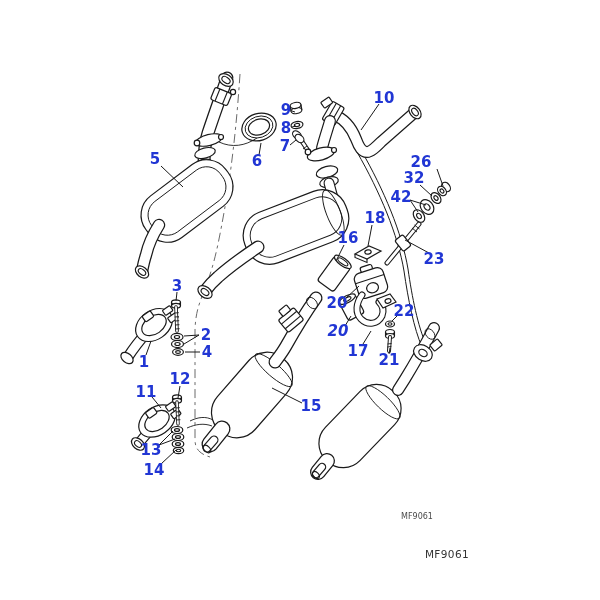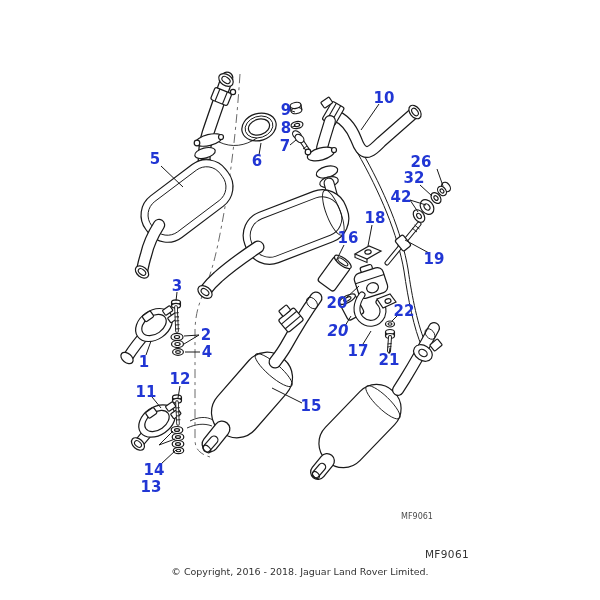--- a/index.html
+++ b/index.html
@@ -378,40 +378,39 @@
     <path class="ld" d="M429,253 L405,240"></path>
     <path class="ld" d="M410,200 L418,212"></path>
     <path class="ld" d="M410,200 L426,205"></path>
     <path class="ld" d="M420,185 L432,196"></path>
     <path class="ld" d="M437,169 L443,186"></path>
   </g>
 </svg>
 
   <div class="ref-small">MF9061</div>
   <div class="ref-big">MF9061</div>
-  <div class="copyright">© Copyright, 2016 - 2018. Jaguar Land Rover Limited.</div>
 <span class="callout" style="left: 144px; top: 362px;">1</span>
     <span class="callout" style="left: 206px; top: 335px;">2</span>
     <span class="callout" style="left: 177px; top: 286px;">3</span>
     <span class="callout" style="left: 207px; top: 352px;">4</span>
     <span class="callout" style="left: 155px; top: 159px;">5</span>
     <span class="callout" style="left: 257px; top: 161px;">6</span>
     <span class="callout" style="left: 285px; top: 146px;">7</span>
     <span class="callout" style="left: 286px; top: 128px;">8</span>
     <span class="callout" style="left: 286px; top: 110px;">9</span>
     <span class="callout" style="left: 384px; top: 98px;">10</span>
     <span class="callout" style="left: 146px; top: 392px;">11</span>
     <span class="callout" style="left: 180px; top: 379px;">12</span>
-    <span class="callout" style="left: 151px; top: 450px; margin-top: 37px;">13</span>
+    <span class="callout" style="left: 151px; top: 450px;">13</span>
     <span class="callout" style="left: 154px; top: 470px;">14</span>
     <span class="callout" style="left: 311px; top: 406px;">15</span>
     <span class="callout" style="left: 348px; top: 238px;">16</span>
     <span class="callout" style="left: 358px; top: 351px;">17</span>
     <span class="callout" style="left: 375px; top: 218px;">18</span>
     <span class="callout" style="left: 337px; top: 303px;">20</span>
     <span class="callout" style="left: 338px; top: 331px; font-style: italic;">20</span>
     <span class="callout" style="left: 389px; top: 360px; text-align: center;">21</span>
     <span class="callout" style="left: 404px; top: 311px;">22</span>
-    <span class="callout" style="left: 434px; top: 259px;">19</span>
+    <span class="callout" style="left: 434px; top: 259px;">23</span>
     <span class="callout" style="left: 401px; top: 197px;">42</span>
     <span class="callout" style="left: 414px; top: 178px;">32</span>
     <span class="callout" style="left: 421px; top: 162px;">26</span>
   </div>
 
 </body></html>

